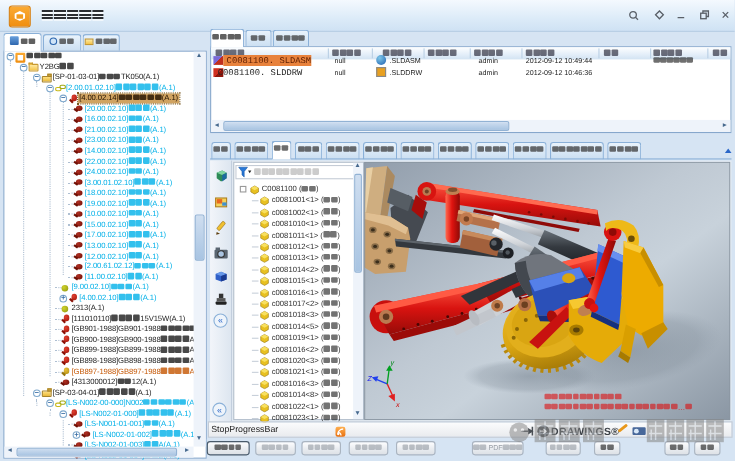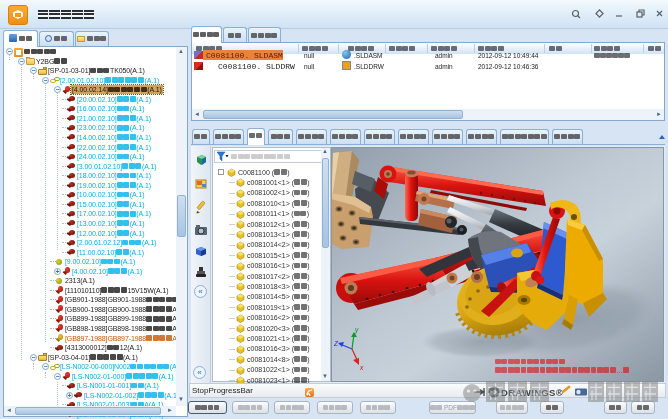--- a/index.html
+++ b/index.html
@@ -317,21 +317,21 @@
 <div class="abs" style="left:389px;top:45px;font-size:7px;color:#223"><i class="k"></i><i class="k"></i><i class="k"></i><i class="k"></i></div>
 <div class="abs" style="left:431px;top:45px;font-size:7px;color:#223"><i class="k"></i><i class="k"></i><i class="k"></i><i class="k"></i></div>
 <div class="abs" style="left:478px;top:45px;font-size:7px;color:#223"><i class="k"></i><i class="k"></i><i class="k"></i><i class="k"></i></div>
 <div class="abs" style="left:549px;top:45px;font-size:7px;color:#223"><i class="k"></i><i class="k"></i></div>
 <div class="abs" style="left:594px;top:45px;font-size:7px;color:#223"><i class="k"></i><i class="k"></i><i class="k"></i><i class="k"></i></div>
 <div class="abs" style="left:648px;top:45px;font-size:7px;color:#223"><i class="k"></i><i class="k"></i></div>
 <div class="abs" style="left:194px;top:51px;width:9px;height:8px;background:linear-gradient(135deg,#7a6ad8 50%,#c03020 50%)"></div>
 <div class="abs" style="left:203px;top:49.5px;width:80px;height:10px;background:#e8823c"></div>
 <div class="abs" style="left:206px;top:51px;font-size:8px;font-family:'Liberation Mono',monospace;color:#5a1c00">C0081100. SLDASM</div>
 <div class="abs" style="left:194px;top:62px;width:9px;height:8px;background:linear-gradient(135deg,#d03020 55%,#90150a 55%)"></div>
-<div class="abs" style="left:218px;top:62px;font-size:8px;font-family:'Liberation Mono',monospace;color:#222">C0081100. SLDDRW</div>
+<div class="abs" style="left:198px;top:62px;font-size:8px;font-family:'Liberation Mono',monospace;color:#222">C0081100. SLDDRW</div>
 <div class="abs" style="left:304px;top:52px;font-size:6.5px;color:#222">null</div>
 <div class="abs" style="left:304px;top:63px;font-size:6.5px;color:#222">null</div>
 <div class="abs" style="left:342px;top:50px;width:9px;height:9px;border-radius:50%;background:radial-gradient(circle at 35% 30%,#7ec7e8,#2060b0)"></div>
 <div class="abs" style="left:354px;top:52px;font-size:6.5px;color:#222">.SLDASM</div>
 <div class="abs" style="left:342px;top:61px;width:9px;height:9px;background:#e8a020;border:1px solid #888"></div>
 <div class="abs" style="left:354px;top:63px;font-size:6.5px;color:#222">.SLDDRW</div>
 <div class="abs" style="left:435px;top:52px;font-size:6.5px;color:#222">admin</div>
 <div class="abs" style="left:435px;top:63px;font-size:6.5px;color:#222">admin</div>
 <div class="abs" style="left:478px;top:52px;font-size:6.5px;color:#222">2012-09-12 10:49:44</div>
 <div class="abs" style="left:478px;top:63px;font-size:6.5px;color:#222">2012-09-12 10:46:36</div>

